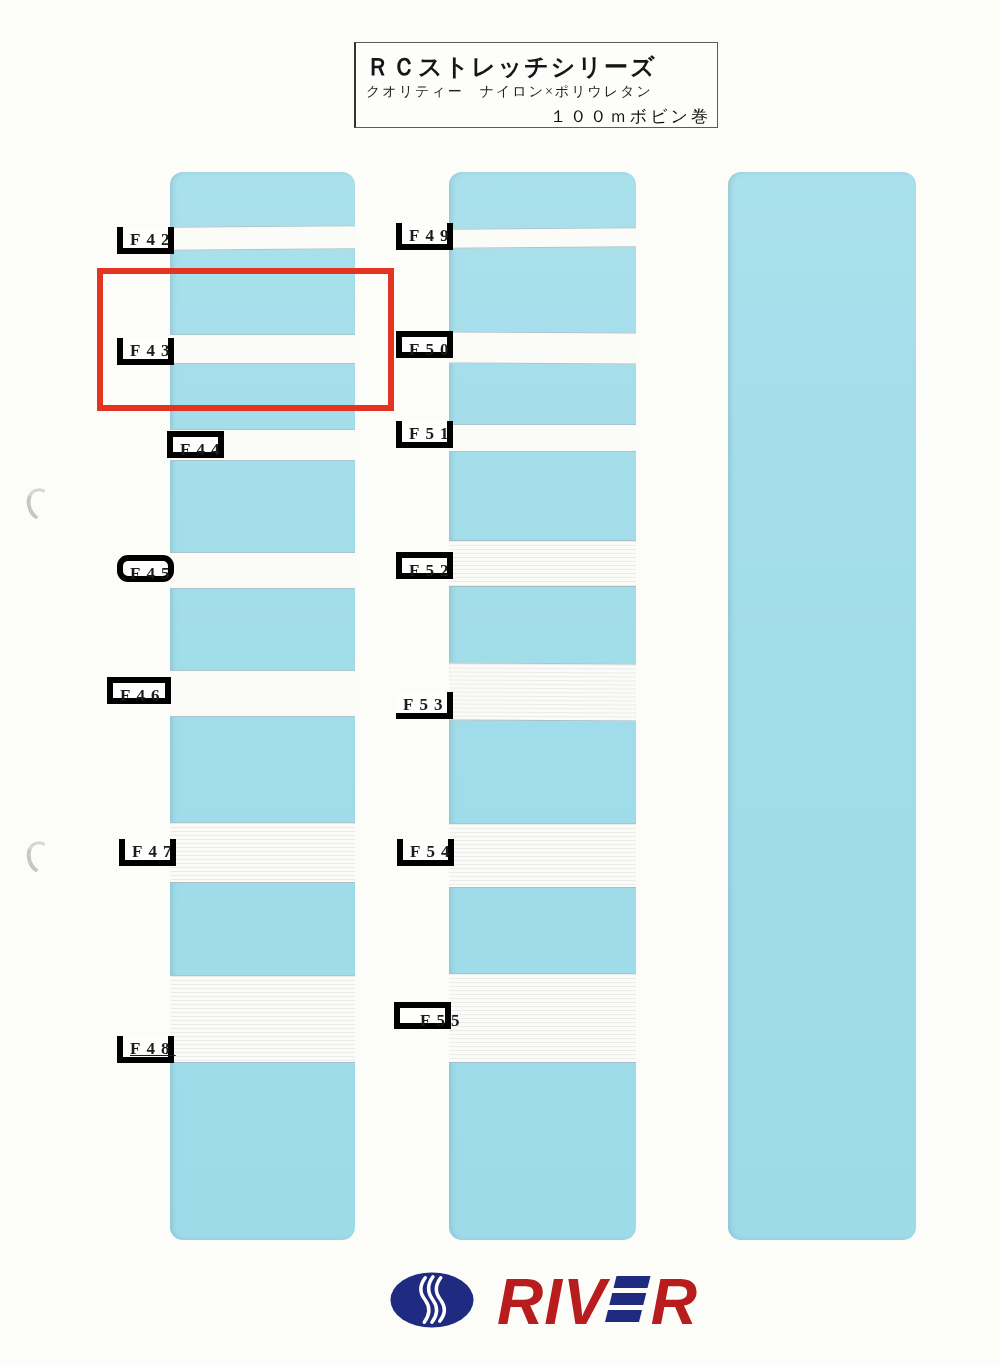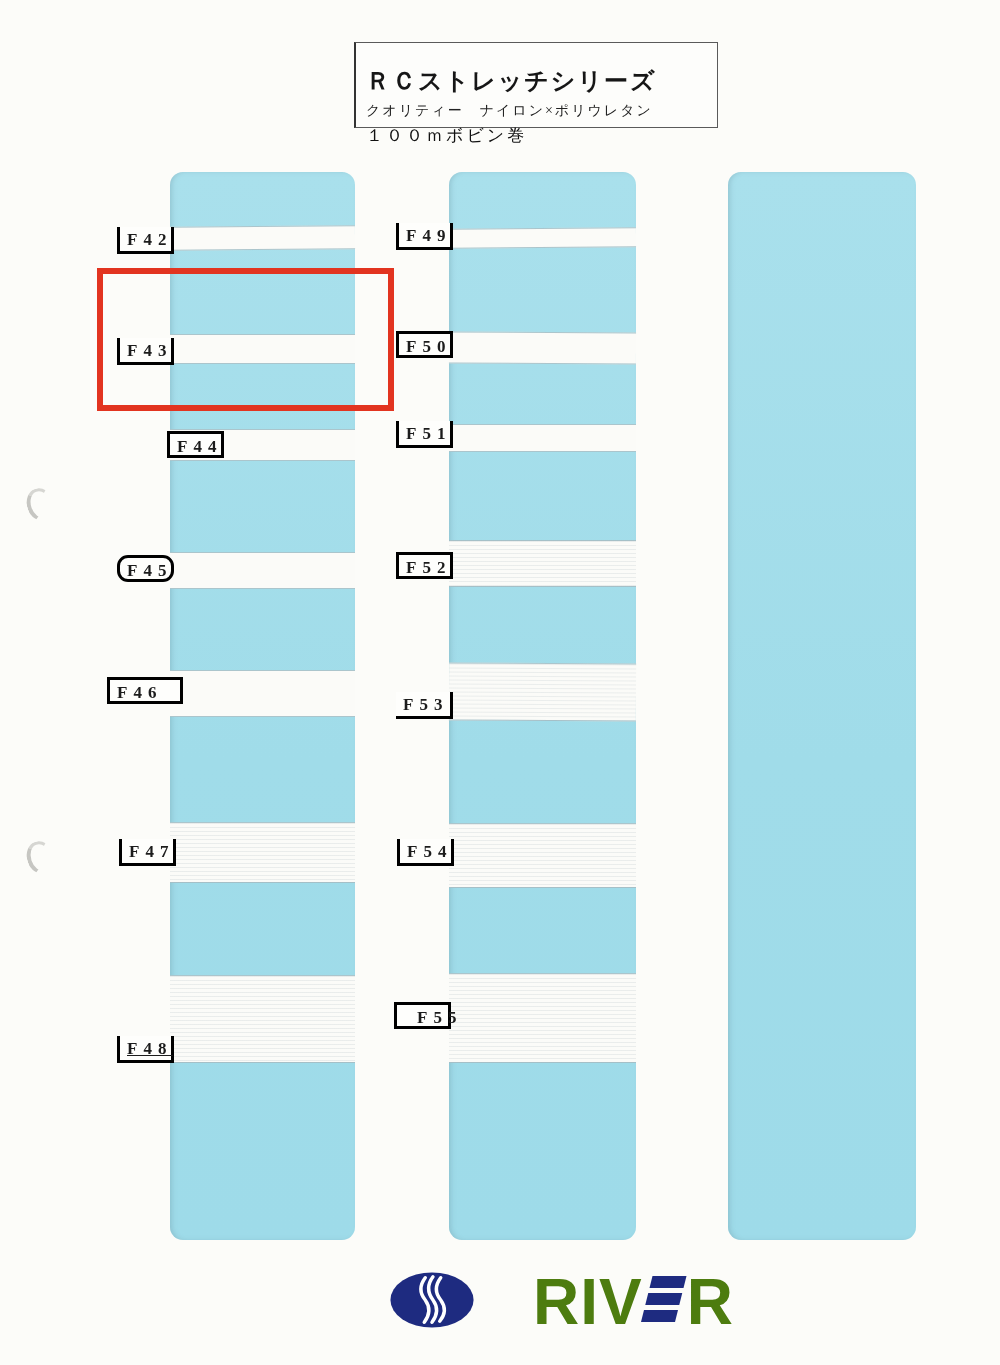--- a/index.html
+++ b/index.html
@@ -12,33 +12,33 @@
   }
 
   
   .title-box {
     position:absolute; left:354px; top:42px;
     width:364px; height:86px;
     background:#fdfdfb;
     border:1px solid #5a5a5a;
     border-left:2px solid #333;
     box-sizing:border-box;
-    padding:22px 6px 4px 10px;
+    padding:8px 6px 4px 10px;
   }
   .title-line1 {
     font-size:24px; font-weight:bold; color:#161616;
     letter-spacing:2px; white-space:nowrap;
   }
   .title-line2 {
     font-size:14px; color:#222; letter-spacing:2px;
-    margin-top:5px; white-space:nowrap;
+    white-space:nowrap;
   }
   .title-line3 {
     font-size:17px; color:#111; letter-spacing:3px;
-    margin-top:4px; text-align:left; white-space:nowrap;
+    margin-top:4px; text-align:right; white-space:nowrap;
   }
 
   
   .panel {
     position:absolute; top:172px; height:1068px;
     background:linear-gradient(180deg,#a9e0ec 0%,#a0dcE9 55%,#9edbe9 100%);
     border-radius:13px;
     box-shadow:inset 3px 0 5px -1px rgba(110,150,162,0.35);
   }
   .panel-left  { left:170px; width:185px; }
@@ -73,32 +73,32 @@
   .b-f52 { top:368px; height:47px; }
   .b-f53 { top:491px; height:58px; transform:rotate(0.3deg); }
   .b-f54 { top:651px; height:65px; }
   .b-f55 { top:801px; height:90px; }
 
   
   .tag {
     position:absolute;
     width:57px; height:27px; box-sizing:border-box;
     background:#fefefc;
-    border:3px solid #000000;
+    border:6px solid #000000;
     font-family:"Liberation Serif", serif;
     font-weight:600; font-size:17px; color:#1c1c1c;
     letter-spacing:0.36em;
     line-height:20px; padding:3px 0 0 7px;
     white-space:nowrap;
   }
   .t-f42 { left:117px; top:227px;  border-top:none; }
   .t-f43 { left:117px; top:338px;  border-top:none; }
   .t-f44 { left:119px; top:431px;margin-left:48px; }
   .t-f45 { left:117px; top:555px;border-radius:11px; }
-  .t-f46 { left:107px; top:677px;  width:76px; }
+  .t-f46 { left:107px; top:677px;  width:64px; }
   .t-f47 { left:119px; top:839px;  border-top:none; }
   .t-f48 { left:117px; top:1036px; border-top:none;text-decoration:underline; }
   .t-f49 { left:396px; top:223px;  border-top:none; }
   .t-f50 { left:396px; top:331px; }
   .t-f51 { left:396px; top:421px;  border-top:none;text-align:center; }
   .t-f52 { left:396px; top:552px; }
   .t-f53 { left:396px; top:692px;  border-top:none; border-left:none; }
   .t-f54 { left:397px; top:839px;  border-top:none; }
   .t-f55 { left:394px; top:1002px;padding-left:20px; }
 
@@ -124,25 +124,24 @@
   .punch-2 { left:27px; top:841px; }
 
   
   .logo {
     position:absolute; left:389px; top:1270px;
     display:flex; align-items:center; gap:22px;
   }
   .wordmark {
     display:flex; align-items:center;
     font-family:"Liberation Sans", sans-serif;
-    font-weight:bold; 
+    font-weight:bold; font-style:italic;
     font-size:64px; line-height:1;
-    color:#4d7c0f; letter-spacing:1px;
+    color:#b91c1c; letter-spacing:1px;
     white-space:nowrap;
-    margin-left:36px;
   }
   .ebars {
     display:inline-flex; flex-direction:column; gap:5px;
     transform:skewX(-14deg) translateY(-3px);
     margin:0 7px 0 3px;
   }
   .ebar { width:34px; height:12px; background:#1e2b80; }
 </style>
 </head>
 <body>

